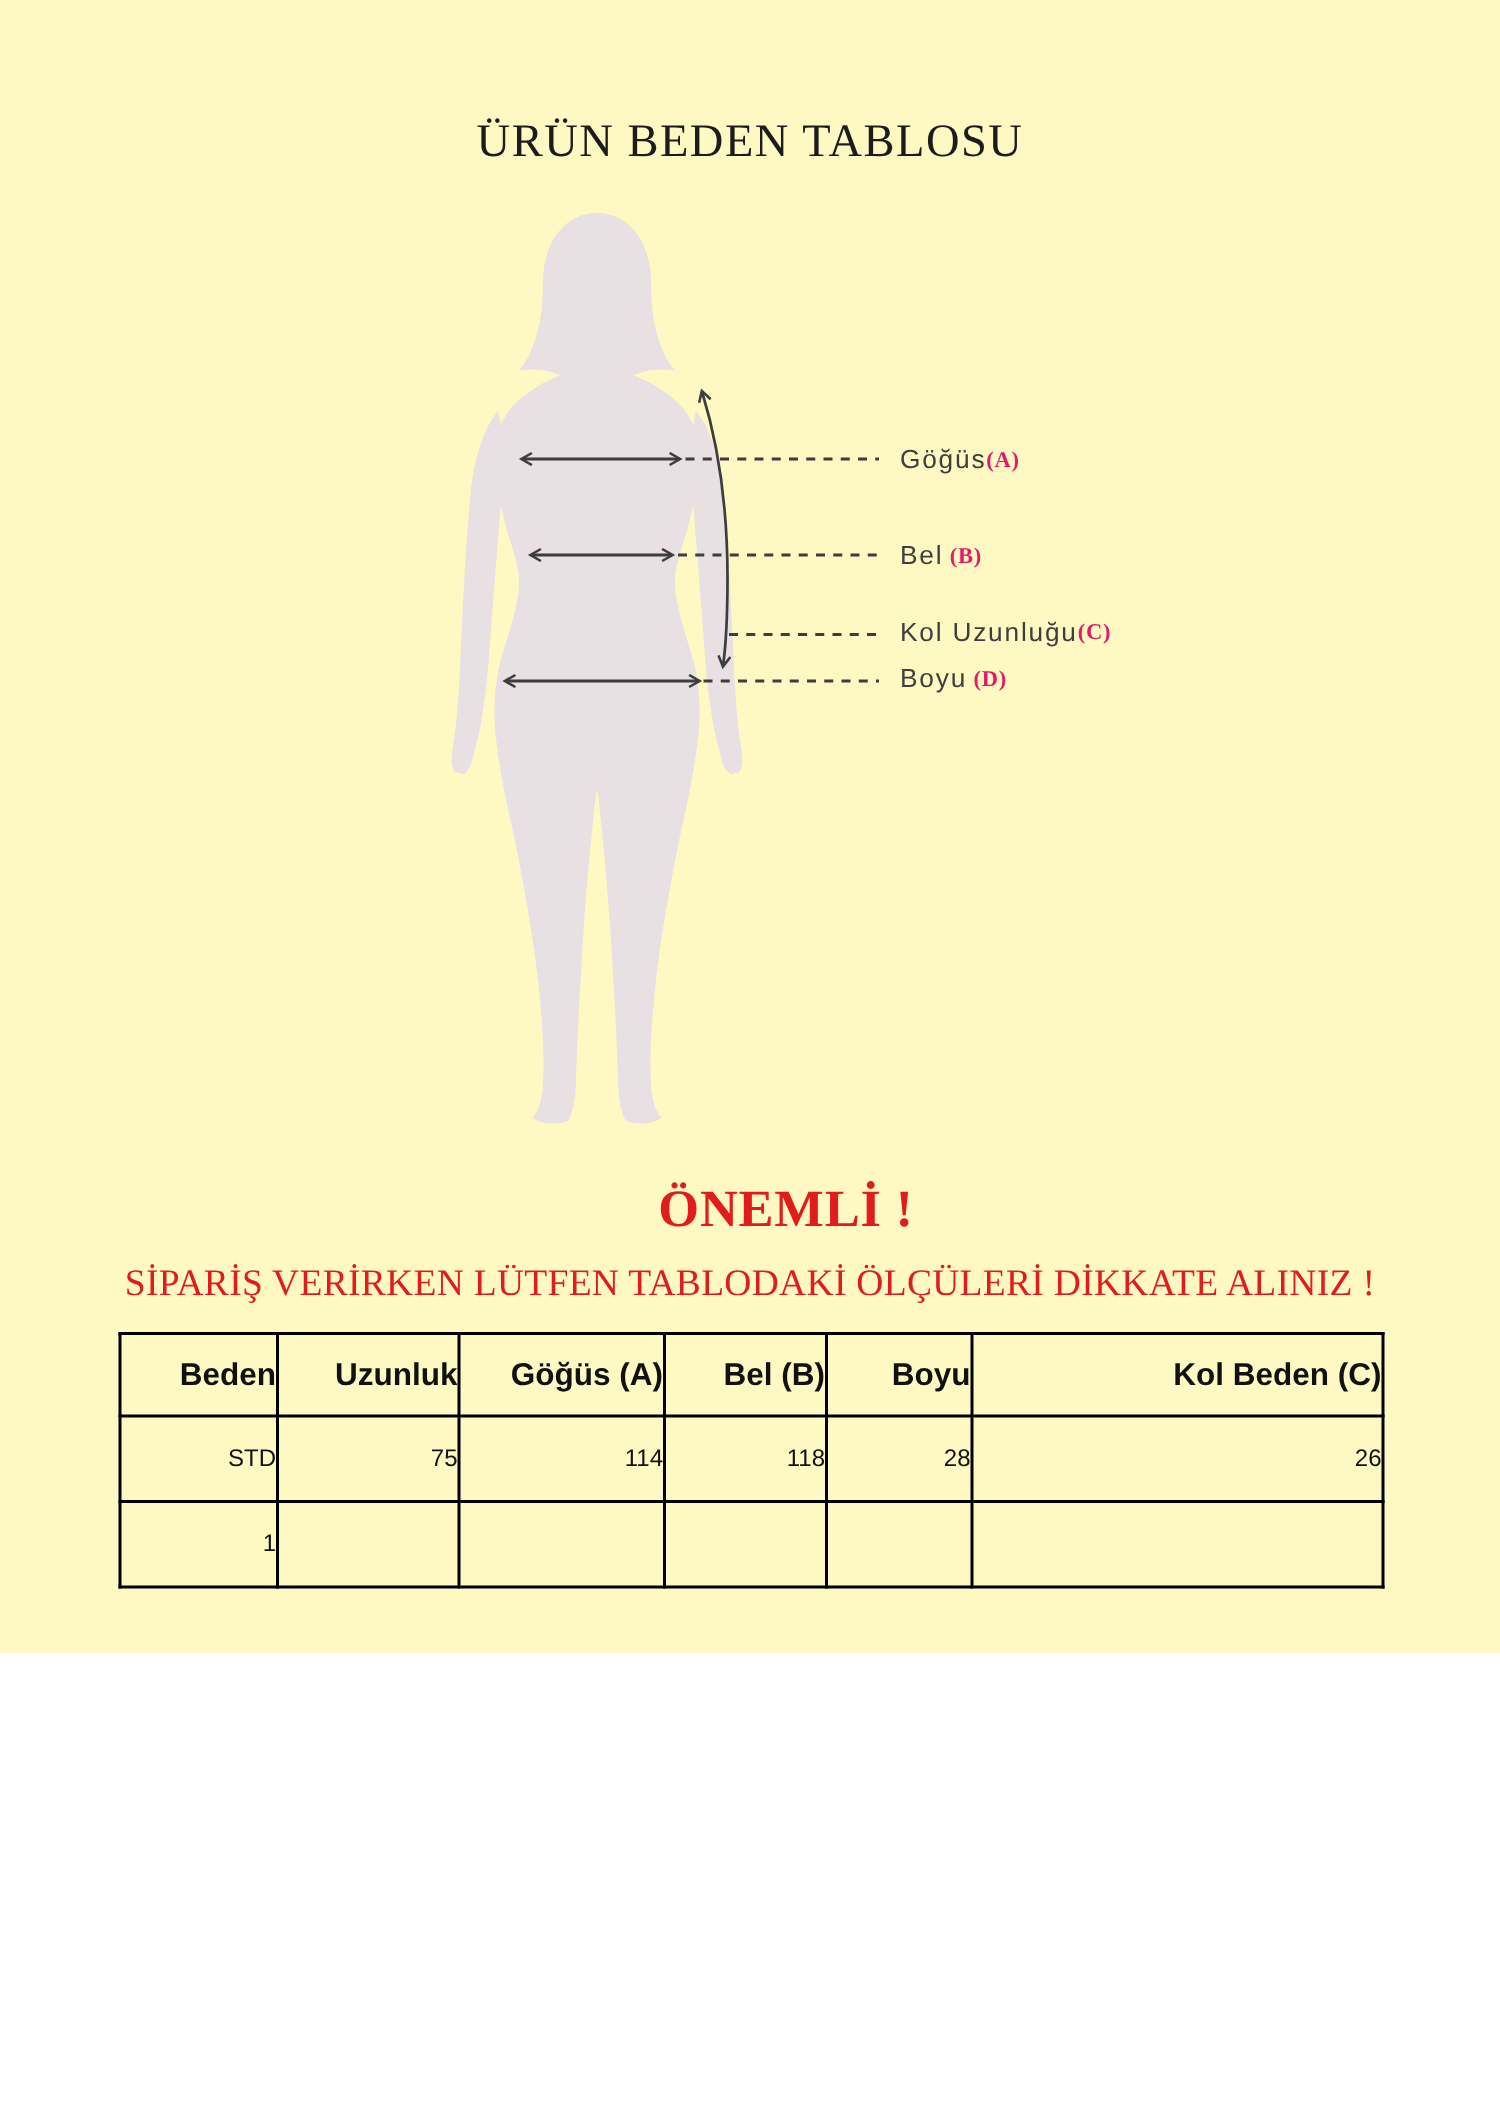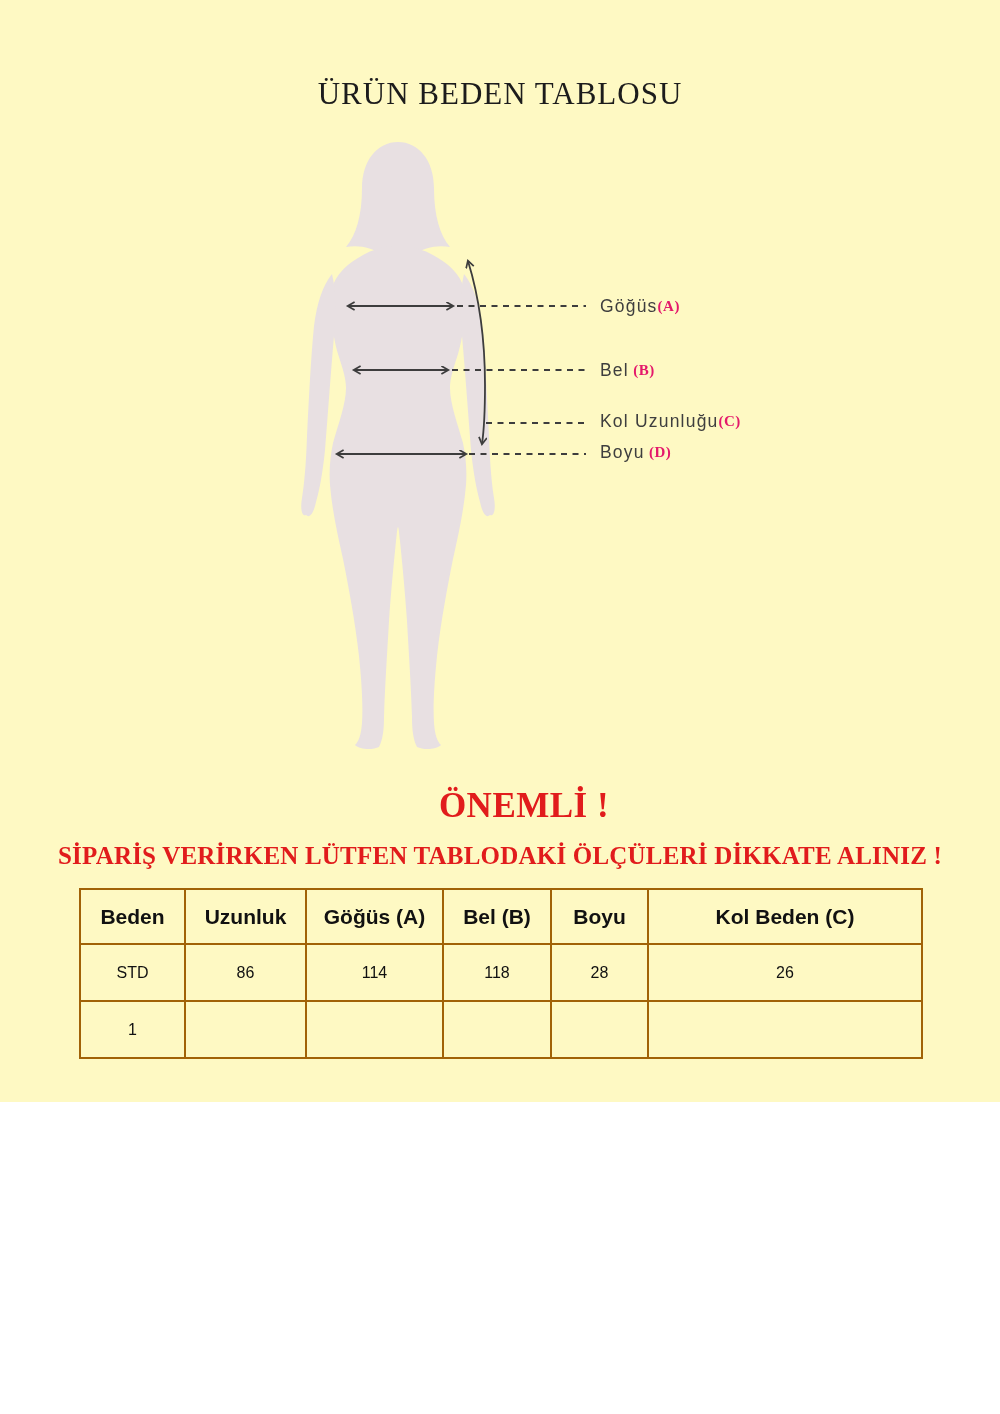--- a/index.html
+++ b/index.html
@@ -36,31 +36,31 @@
   .lbl-basen{top:310px;}
   
   .notice-heading{
     position:absolute;top:786px;left:0;width:1000px;text-align:center;
     font-family:"Liberation Serif","DejaVu Serif",serif;
     font-size:35px;font-weight:bold;color:#e11c1c;letter-spacing:0.5px;padding-left:24px;
   }
   .notice-warning{
     position:absolute;top:842px;left:0;width:1000px;text-align:center;
     font-family:"Liberation Serif","DejaVu Serif",serif;
-    font-size:25px;font-weight:bold;color:#e11c1c;letter-spacing:0.2px;
+    font-size:25px;font-weight:normal;color:#e11c1c;letter-spacing:0.2px;
     white-space:nowrap;
   }
   
   .size-table{
     position:absolute;top:888px;left:79px;
     border-collapse:collapse;table-layout:fixed;
     font-family:"Liberation Sans",sans-serif;color:#111111;
   }
   .size-table th,.size-table td{
-    border:2px solid #a16207;text-align:center;vertical-align:middle;
+    border:2px solid #000000;text-align:right;vertical-align:middle;
     padding:0;overflow:hidden;
   }
   .size-table th{height:53px;font-size:21px;font-weight:bold;}
   .size-table td{height:55px;font-size:16px;font-weight:400;}
 </style>
 </head>
 <body>
 
 <div class="page">
 
@@ -128,21 +128,21 @@
         <th>Uzunluk</th>
         <th>Göğüs (A)</th>
         <th>Bel (B)</th>
         <th>Boyu</th>
         <th>Kol Beden (C)</th>
       </tr>
     </thead>
     <tbody>
       <tr>
         <td>STD</td>
-        <td>86</td>
+        <td>75</td>
         <td>114</td>
         <td>118</td>
         <td>28</td>
         <td>26</td>
       </tr>
       <tr>
         <td>1</td>
         <td></td>
         <td></td>
         <td></td>

